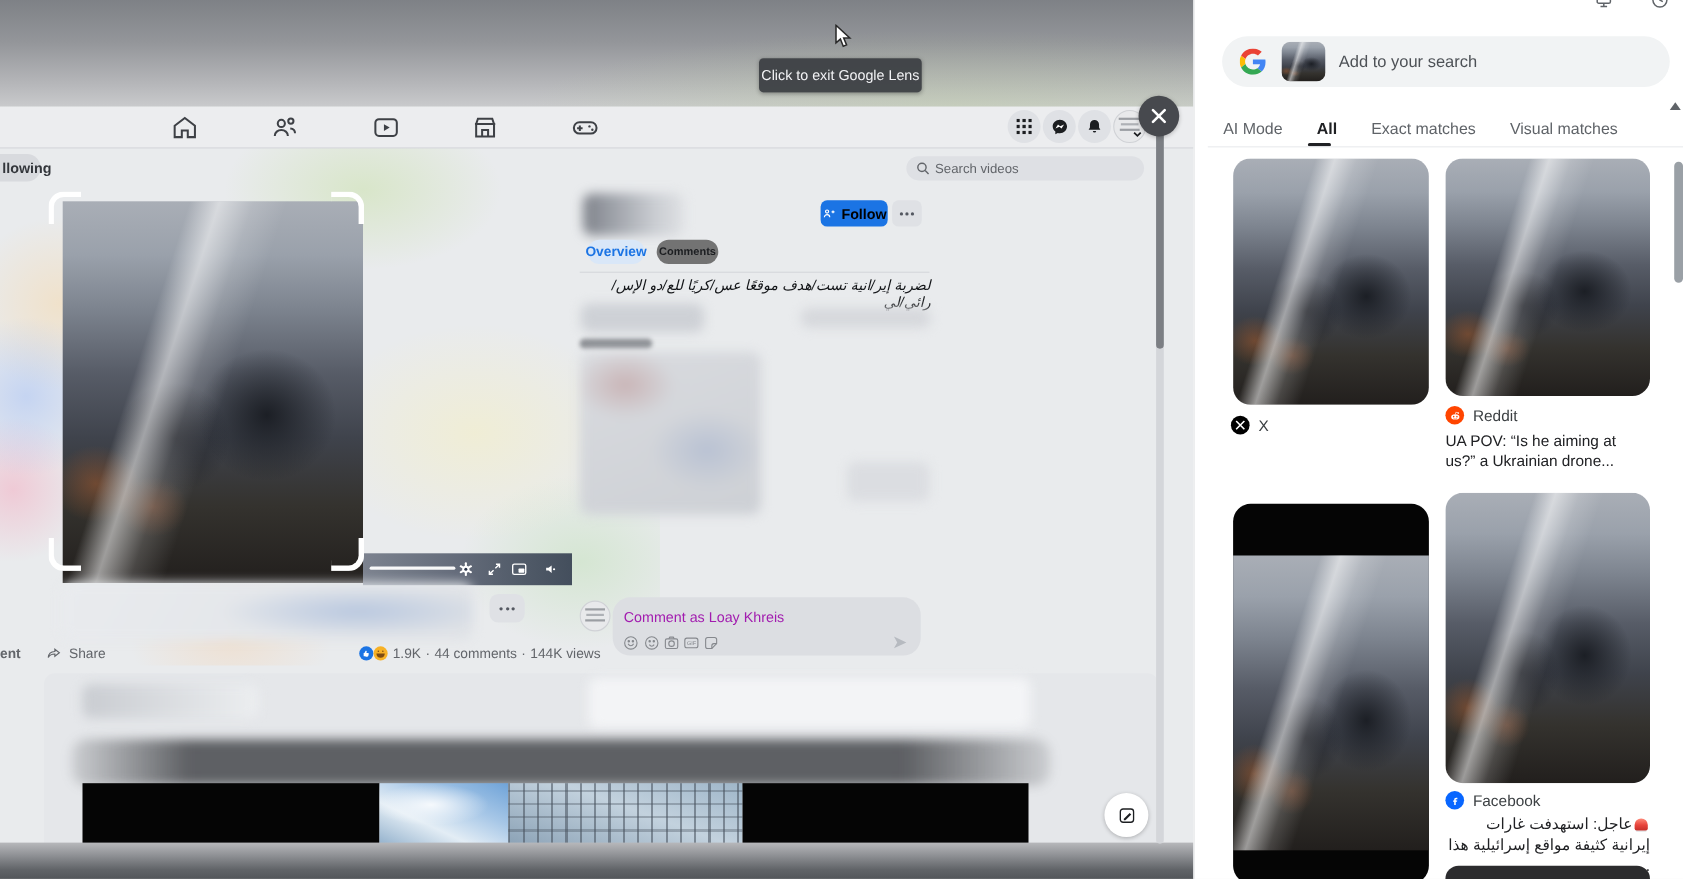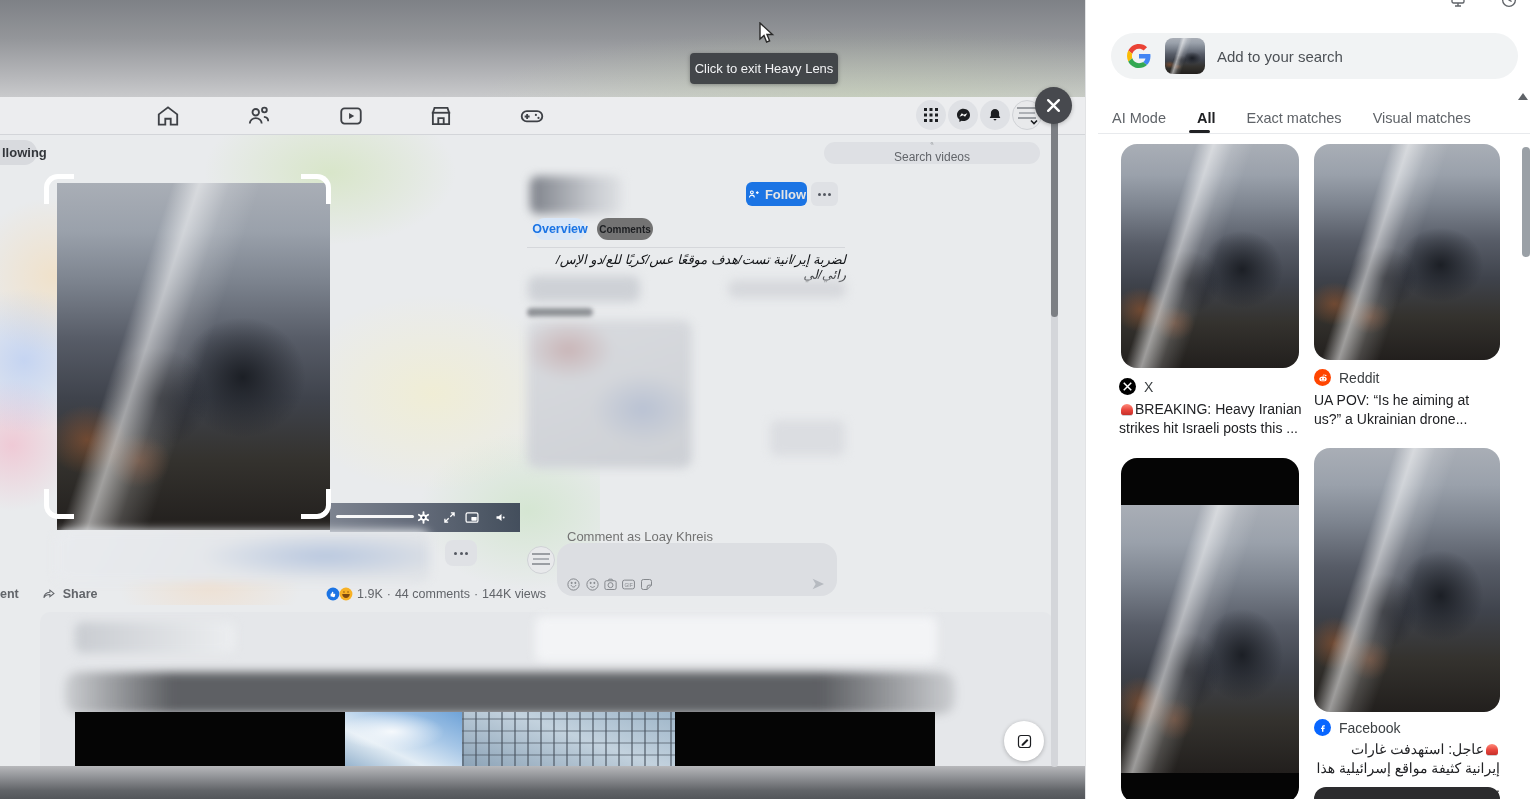--- a/index.html
+++ b/index.html
@@ -13,21 +13,21 @@
     background:radial-gradient(60% 120% at 80% 100%, rgba(190,214,150,.28), transparent 60%),
                linear-gradient(180deg,#7e8186 0%,#94969a 40%,#b5b6b9 78%,#c9cacc 100%);}
   #fb-header{left:0;top:97px;width:1085px;height:38px;background:#ecedef;border-bottom:1px solid #d3d5d9;}
   .navico{top:103px;width:26px;height:26px;color:#3e4146;}
   .circ-btn{width:30px;height:30px;border-radius:50%;background:#dfe1e5;display:flex;align-items:center;justify-content:center;color:#1c1e21;}
   #fb-tooltip{left:690px;top:53px;width:148px;height:31px;background:rgba(58,61,66,.93);border-radius:4px;
     color:#f2f3f5;font-size:13px;display:flex;align-items:center;justify-content:center;box-shadow:0 1px 4px rgba(0,0,0,.3);}
   #following-pill{left:-26px;top:140px;width:63px;height:25px;border-radius:13px;background:#d8dade;
     color:#33363b;font-size:13px;font-weight:bold;display:flex;align-items:center;padding-left:28px;}
   #fb-search{left:824px;top:142px;width:216px;height:22px;border-radius:12px;background:#dee0e4;
-    display:flex;align-items:center;gap:5px;padding:0 9px;color:#62656a;font-size:12px;flex-direction:column;}
+    display:flex;align-items:center;gap:5px;padding:0 9px;color:#62656a;font-size:12px;}
 
   
   #lens-glow{left:0;top:135px;width:600px;height:470px;pointer-events:none;
     background:
       radial-gradient(18% 22% at 4% 48%, rgba(130,170,250,.35), transparent 70%),
       radial-gradient(16% 20% at 2% 66%, rgba(250,140,170,.35), transparent 70%),
       radial-gradient(20% 24% at 9% 30%, rgba(255,205,130,.32), transparent 70%),
       radial-gradient(30% 22% at 55% 8%, rgba(185,220,135,.35), transparent 70%),
       radial-gradient(34% 30% at 72% 55%, rgba(248,240,185,.45), transparent 70%),
       radial-gradient(26% 24% at 88% 80%, rgba(175,220,160,.35), transparent 70%),
@@ -47,30 +47,30 @@
   .c-bl{left:0;bottom:0;border-left-width:5px;border-bottom-width:5px;border-bottom-left-radius:14px;}
   .c-br{right:0;bottom:0;border-right-width:5px;border-bottom-width:5px;border-bottom-right-radius:14px;}
 
   #vid-controls{left:330px;top:503px;width:190px;height:29px;background:linear-gradient(90deg,rgba(35,45,66,.55),rgba(35,45,66,.82));
     display:flex;align-items:center;color:#fff;}
   #vid-progress{left:336px;top:515px;width:78px;height:3px;border-radius:2px;background:rgba(255,255,255,.95);}
 
   .blob{filter:blur(5px);border-radius:8px;}
   .pill{border-radius:6px;display:flex;align-items:center;justify-content:center;font-size:13px;font-weight:bold;}
 
-  #follow-btn{left:746px;top:182px;width:61px;height:24px;background:#1b74e4;color:#e5e5e5;gap:5px;}
+  #follow-btn{left:746px;top:182px;width:61px;height:24px;background:#1b74e4;color:#000000;gap:5px;}
   #post-more{left:811px;top:182px;width:27px;height:24px;background:#dfe1e5;}
   .dots i{display:inline-block;width:3px;height:3px;border-radius:50%;background:#545861;margin:0 1.2px;}
   #tab-overview{left:534px;top:218px;width:52px;height:22px;border-radius:12px;background:#d9e7f8;color:#1b74e4;font-size:12.5px;}
   #tab-comments{left:597px;top:218px;width:56px;height:22px;border-radius:12px;background:#737373;color:#1c1e21;font-size:10px;}
   #post-divider{left:527px;top:247px;width:318px;height:1px;background:#d5d7db;}
   #caption-ar{left:530px;top:252px;width:316px;height:18px;direction:rtl;text-align:right;font-size:13px;color:#121417;font-style:italic;}
 
   #composer{left:557px;top:543px;width:280px;height:53px;border-radius:16px;background:#dcdee2;}
-  #composer-prompt{left:567px;top:529px;font-size:13px;color:#737373;}
+  #composer-prompt{left:567px;top:553px;font-size:13px;color:#a21caf;}
   .cico{color:#85888d;}
 
   #more-row-btn{left:445px;top:540px;width:32px;height:26px;border-radius:8px;background:#dfe1e5;display:flex;align-items:center;justify-content:center;}
   .meta-txt{font-size:12.5px;color:#62656a;}
   #engage-left{left:0px;top:586px;height:16px;display:flex;align-items:center;gap:6px;color:#62656a;}
   #engage-right{left:326px;top:586px;height:16px;display:flex;align-items:center;gap:4px;}
 
   #bottom-card{left:40px;top:612px;width:1013px;height:176px;background:#e5e7ea;border-radius:10px;}
   #page-bottom{left:0;top:766px;width:1085px;height:33px;
     background:linear-gradient(180deg,#b7b8bb 0%,#8f9195 35%,#606367 75%,#53565a 100%);}
@@ -104,21 +104,21 @@
 </head>
 <body>
 
 <div id="stage">
 
   <div id="fb-page" class="abs">
 
     <div id="lens-top" class="abs"></div>
 
     <div id="fb-tooltip" class="abs">
-      <span>Click to exit Heavy Lens</span>
+      <span>Click to exit Google Lens</span>
     </div>
     <svg class="abs" style="left:757px;top:22px" width="20" height="22" viewBox="0 0 20 22">
       <path d="M3 1 L3 17 L7 13.5 L9.6 20 L12.6 18.8 L10 12.5 L15.5 12.5 Z" fill="#fff" stroke="#2a2a2a" stroke-width="1.4"></path>
     </svg>
 
     <div id="fb-header" class="abs"></div>
     <svg class="abs navico" style="left:155px" viewBox="0 0 24 24" fill="none" stroke="#3e4146" stroke-width="1.7">
         <path d="M3.5 10.5 L12 4 L20.5 10.5 V20 H14.5 V14.5 H9.5 V20 H3.5 Z"></path>
       </svg>
     <svg class="abs navico" style="left:246px" viewBox="0 0 24 24" fill="none" stroke="#3e4146" stroke-width="1.7">
@@ -301,21 +301,21 @@
         <i></i>
         <i></i>
         <i></i>
       </div>
 
     <div id="engage-left" class="abs">
       <span class="meta-txt" style="font-weight:bold">ent</span>
       <svg width="16" height="14" viewBox="0 0 24 24" style="margin-left:16px" fill="none" stroke="#62656a" stroke-width="1.8">
           <path d="M13.5 5.5 L20.5 11 L13.5 16.5 V13 C8 13 5 15 3.2 18.5 C3.5 12.5 7.5 9.3 13.5 9 Z"></path>
         </svg>
-      <span class="meta-txt" style="font-weight:bold">Share</span>
+      <span class="meta-txt" style="font-weight:normal">Share</span>
     </div>
     <div id="engage-right" class="abs">
       <svg width="14" height="14" viewBox="0 0 24 24">
           <circle cx="12" cy="12" r="11" fill="#1b74e4"></circle>
           <path d="M7 11.5v6h2l3.2 1c1 .3 3.4-.1 3.6-1.3l.9-3.8c.2-1-.5-1.9-1.5-1.9h-3l.6-2.6c.2-.9-.4-1.7-1.3-1.7-.5 0-1 .3-1.2.8L8.5 11.5z" fill="#fff" transform="scale(.82) translate(2.6 2.6)"></path>
         </svg>
       <svg width="14" height="14" viewBox="0 0 24 24" style="margin-left:-5px">
           <circle cx="12" cy="12" r="11" fill="#f7b125"></circle>
           <path d="M5.5 12c0 4 2.9 6.8 6.5 6.8s6.5-2.8 6.5-6.8z" fill="#7d4a10"></path>
           <circle cx="8.5" cy="8.5" r="1.2" fill="#7d4a10"></circle>
@@ -394,23 +394,20 @@
 
     <div class="abs scene result-img" style="left:35px;top:144px;width:178px;height:224px"></div>
     <div class="abs src-row" style="left:33px;top:378px">
       <span class="src-ico" style="background:#000">
         <svg width="9" height="9" viewBox="0 0 24 24">
             <path d="M2 2 L22 22 M22 2 L2 22" stroke="#fff" stroke-width="4"></path>
           </svg>
       </span>
       <span>X</span>
     </div>
-    <div class="abs r-title" style="left:33px;top:400px;width:185px">
-      <span class="siren"></span><span>BREAKING: Heavy Iranian strikes hit Israeli posts this ...</span>
-    </div>
 
     <div class="abs scene result-img" style="left:228px;top:144px;width:186px;height:216px"></div>
     <div class="abs src-row" style="left:228px;top:369px">
       <span class="src-ico" style="background:#ff4500">
         <svg width="12" height="12" viewBox="0 0 24 24">
             <ellipse cx="12" cy="14" rx="7.5" ry="5" fill="#fff"></ellipse>
             <circle cx="9" cy="13.5" r="1.4" fill="#ff4500"></circle>
             <circle cx="15" cy="13.5" r="1.4" fill="#ff4500"></circle>
             <path d="M9 17c2 1.4 4 1.4 6 0" stroke="#ff4500" stroke-width="1.2" fill="none"></path>
             <circle cx="17.5" cy="7" r="1.5" fill="#fff"></circle>

